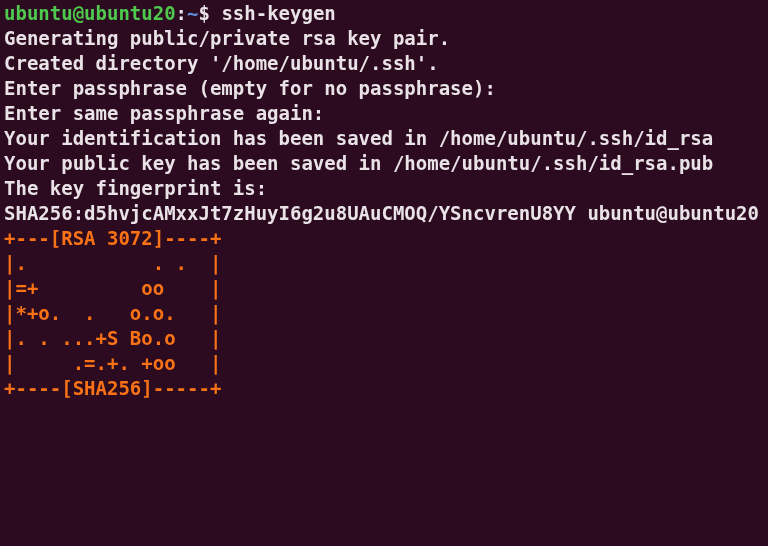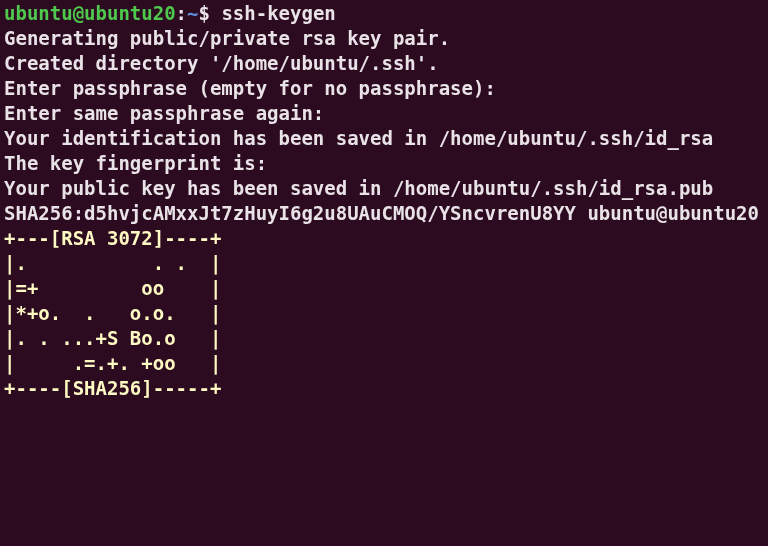--- a/index.html
+++ b/index.html
@@ -26,43 +26,43 @@
   }
   .line {
     height: 25px;
     white-space: pre;
     display: block;
   }
   .seg { white-space: pre; }
   .c-green  { color: #4ec94e; }
   .c-white  { color: #e9e2e6; }
   .c-blue   { color: #5f8ddb; }
-  .c-art    { color: #fef9c3; }
+  .c-art    { color: #f97316; }
 </style>
 </head>
 <body>
 
 <div id="terminal">
 
   <div class="line"><span class="seg c-green">ubuntu@ubuntu20</span><span class="seg c-white">:</span><span class="seg c-blue">~</span><span class="seg c-white">$</span><span class="seg c-white"> </span><span class="seg c-white">ssh-keygen</span></div>
 
   <div class="line">Generating public/private rsa key pair.</div>
 
 
   <div class="line">Created directory '/home/ubuntu/.ssh'.</div>
 
   <div class="line">Enter passphrase (empty for no passphrase):</div>
 
   <div class="line">Enter same passphrase again:</div>
 
   <div class="line">Your identification has been saved in /home/ubuntu/.ssh/id_rsa</div>
 
+  <div class="line">Your public key has been saved in /home/ubuntu/.ssh/id_rsa.pub</div>
+
   <div class="line">The key fingerprint is:</div>
-
-  <div class="line">Your public key has been saved in /home/ubuntu/.ssh/id_rsa.pub</div>
 
   <div class="line">SHA256:d5hvjcAMxxJt7zHuyI6g2u8UAuCMOQ/YSncvrenU8YY ubuntu@ubuntu20</div>
 
 
   <div class="line c-art">+---[RSA 3072]----+</div>
 
   <div class="line c-art">|.           . .  |</div>
   <div class="line c-art">|=+         oo    |</div>
   <div class="line c-art">|*+o.  .   o.o.   |</div>
   <div class="line c-art">|. . ...+S Bo.o   |</div>

